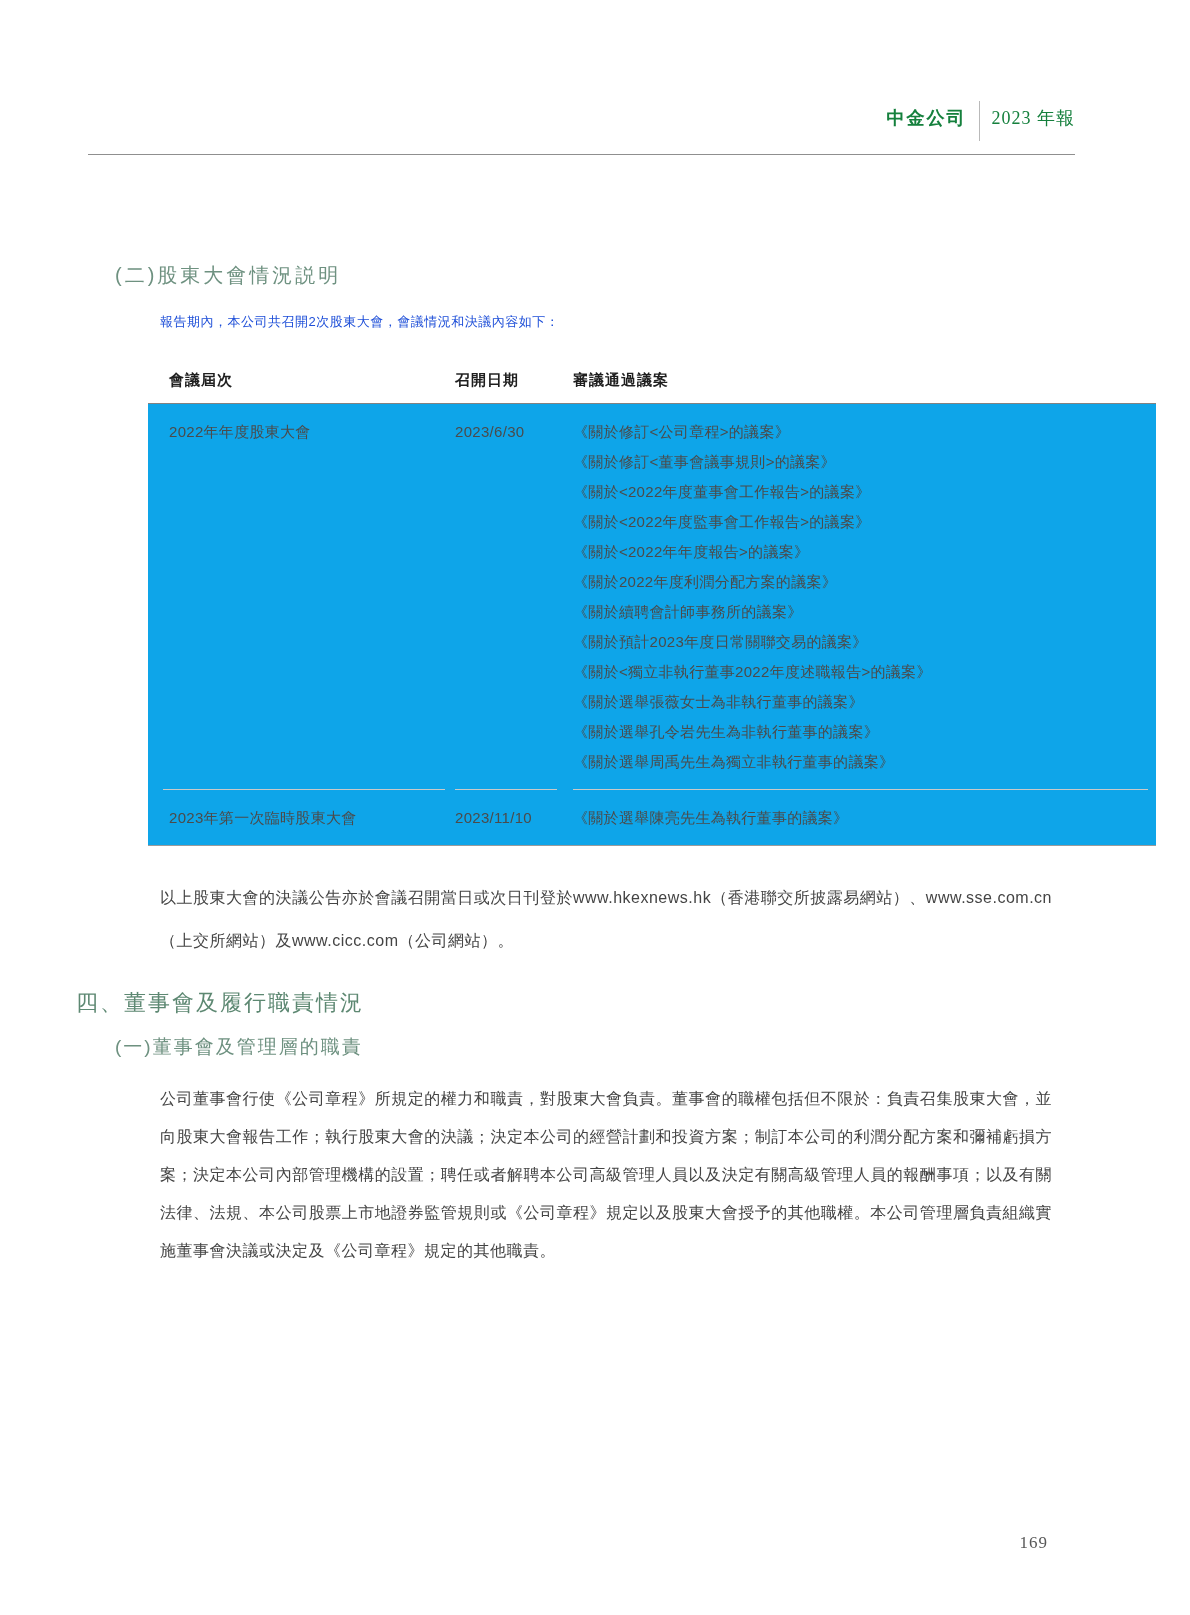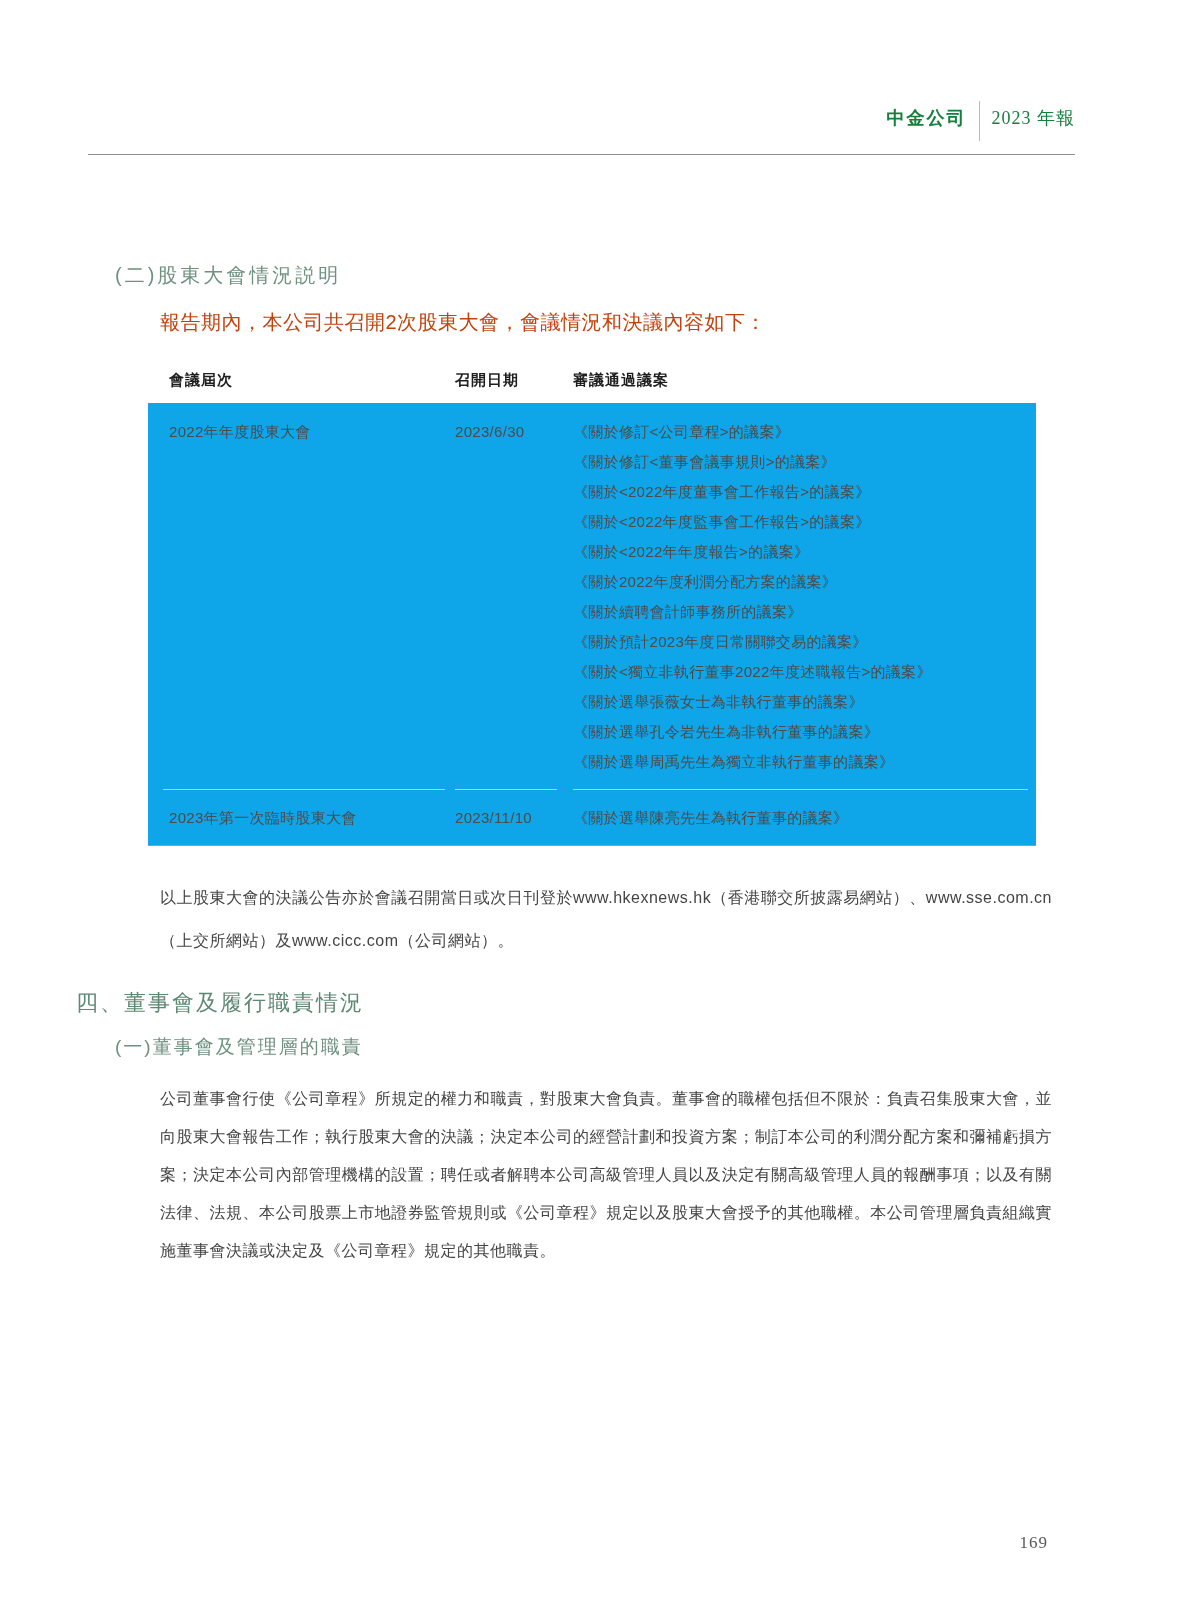--- a/index.html
+++ b/index.html
@@ -38,26 +38,26 @@
   
   .content { position:absolute; top:262px; left:76px; width:987px; }
 
   .h-sub {
     margin:0 0 0 39px;
     font-size:20px; font-weight:500;
     color:#6e9180; letter-spacing:3px;
   }
   .intro {
     margin:20px 0 8px 84px;
-    font-size:20px; line-height:26px; color:#c2410c;
+    font-size:13px; line-height:26px; color:#1d4ed8;
     letter-spacing:0.5px;
   }
 
   
-  .meetings-table { margin:36px 0 0 72px; width:888px; }
+  .meetings-table { margin:36px 0 0 72px; width:1008px; }
   .tgrid { display:grid; grid-template-columns:307px 118px 1fr; }
   .thead {
     border-bottom:1px solid #828282;
     padding-bottom:13px;
   }
   .th {
     font-size:15px; font-weight:bold; color:#1f1f1f;
     letter-spacing:1px;
   }
   .th.c0, .td.c0 { padding-left:21px; }

